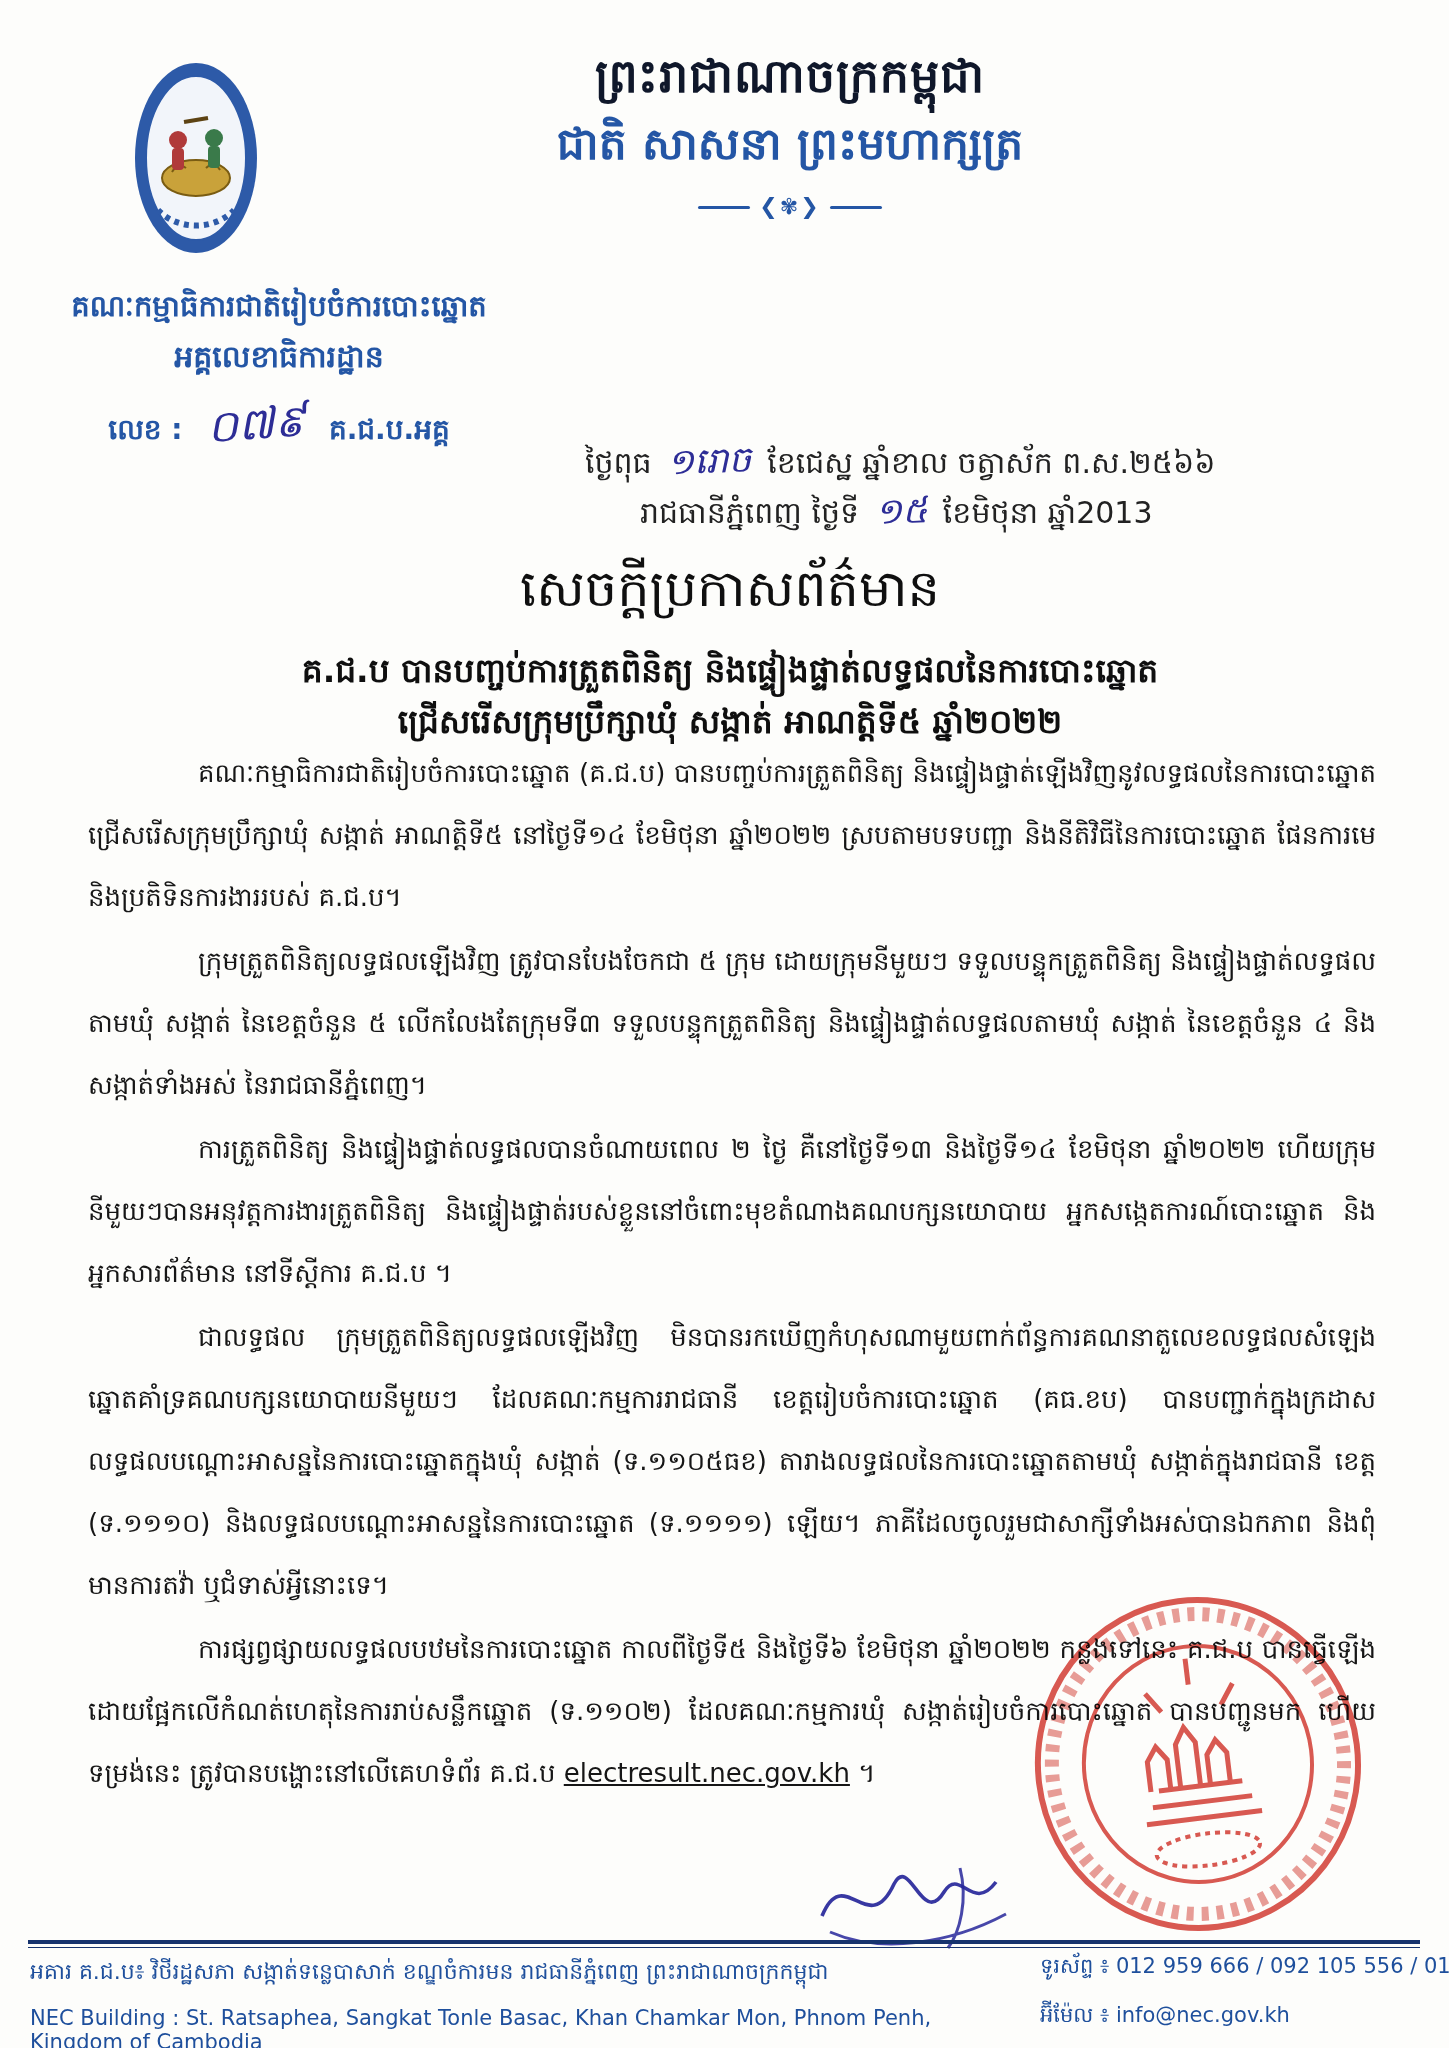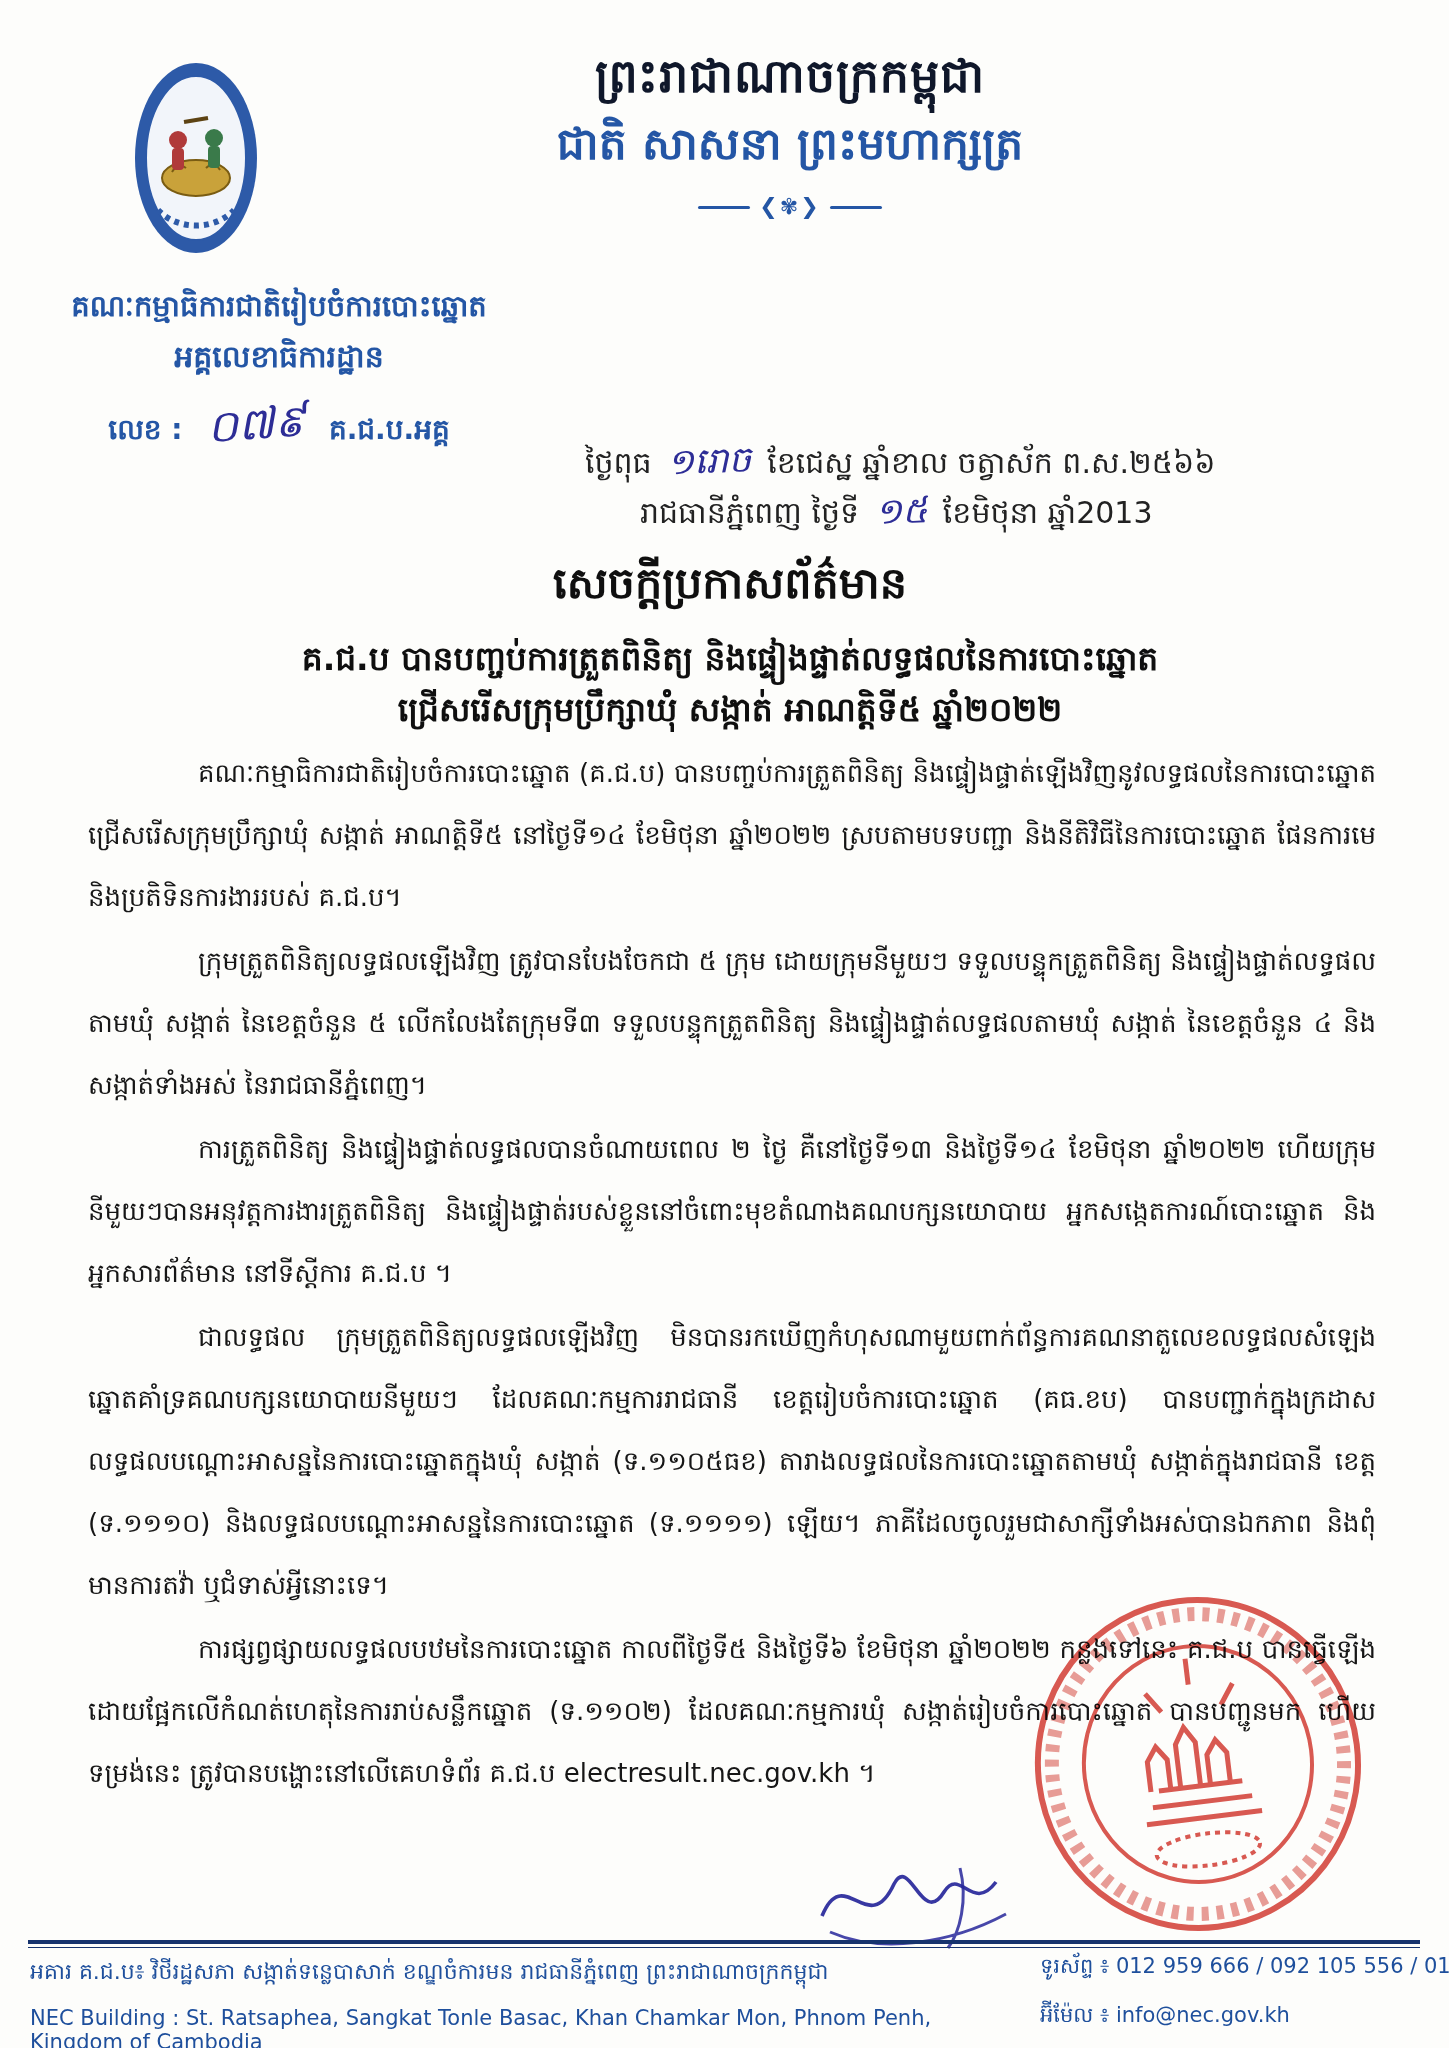--- a/index.html
+++ b/index.html
@@ -25,26 +25,26 @@
   .ref-line{margin-top:14px;font-size:28px;font-weight:bold;display:flex;justify-content:center;align-items:baseline;gap:24px;}
   .hand{color:#2d2d96;font-family:"DejaVu Sans","Liberation Sans",sans-serif;font-style:italic;}
   .ref-num{font-size:44px;transform:rotate(-4deg);display:inline-block;font-weight:normal;}
   
   .dateline{position:absolute;left:0;top:438px;width:1449px;font-size:30px;color:#222;}
   .dl1{position:absolute;left:585px;top:0;white-space:nowrap;}
   .dl2{position:absolute;left:640px;top:50px;white-space:nowrap;}
   .dl-hand{font-size:36px;display:inline-block;transform:rotate(-2deg);padding:0 6px;}
   
   .title-block{position:absolute;left:90px;top:556px;width:1280px;text-align:center;color:#0f0f0f;}
-  .title-main{font-size:43px;font-weight:bold;}
+  .title-main{font-size:51px;font-weight:normal;}
   .title-sub{font-size:33px;font-weight:bold;margin-top:14px;line-height:1.55;}
   
   .body-text{position:absolute;left:88px;top:742px;width:1288px;font-size:26px;line-height:62px;text-align:justify;color:#161616;}
   .body-text p{margin:0 0 2px 0;text-indent:110px;}
-  .doc-link{color:#161616;cursor:pointer;}
+  .doc-link{color:#161616;text-decoration:underline;cursor:pointer;}
   
   .stamp{position:absolute;left:1028px;top:1592px;width:340px;height:345px;opacity:.82;mix-blend-mode:multiply;transform:rotate(-7deg);}
   .signature{position:absolute;left:810px;top:1848px;width:220px;height:110px;}
   
   .footer-rule{position:absolute;left:28px;top:1940px;width:1392px;height:0;border-top:4px solid #16336e;}
   .footer-rule2{position:absolute;left:28px;top:1947px;width:1392px;height:0;border-top:1px solid #16336e;}
   .footer{position:absolute;left:30px;top:1958px;width:1392px;color:#1e4f9c;}
   .f-left{position:absolute;left:0;top:0;width:1000px;}
   .f-kh{font-size:22px;}
   .f-en{font-size:21px;margin-top:16px;}

